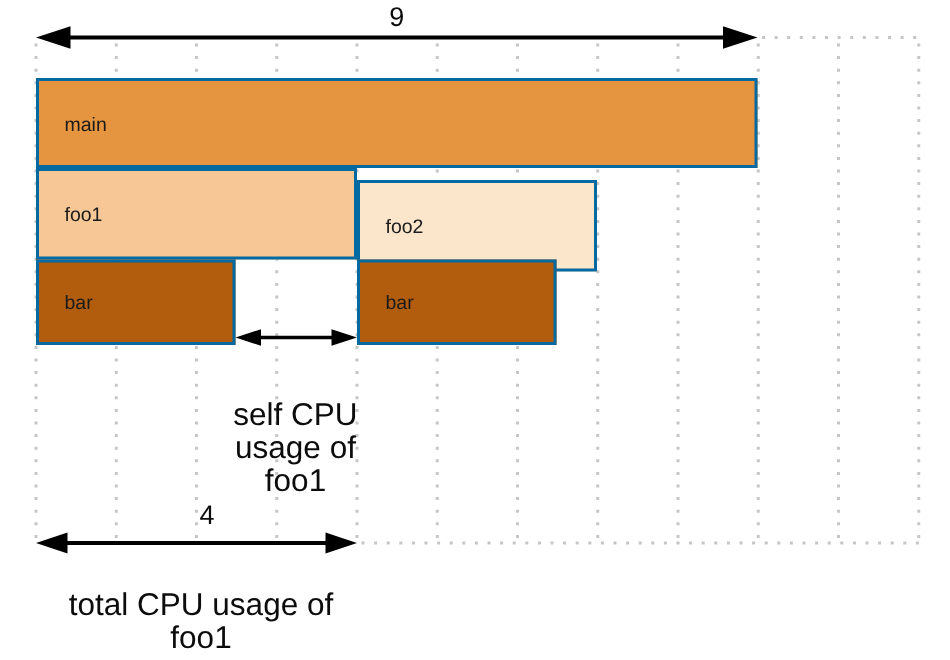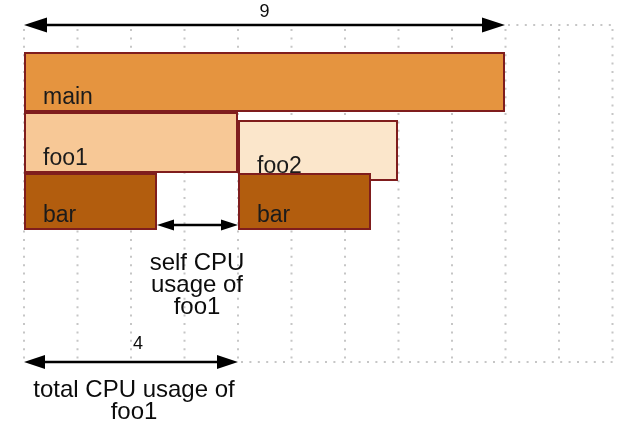--- a/index.html
+++ b/index.html
@@ -3,34 +3,34 @@
 <meta charset="utf-8">
 <style>
   html,body { margin:0; padding:0; background:#ffffff; }
   .canvas {
     position:relative; width:633px; height:440px; background:#ffffff;
     font-family:"Liberation Sans", sans-serif; overflow:hidden;
     color:#111111;
   }
   .layer { position:absolute; left:0; top:0; }
   .frame {
-    position:absolute; box-sizing:border-box; border:2px solid #7f1d1d;
-    display:flex; align-items:flex-end; padding-left:17px;
-    font-size:23px; color:#1b1b1b;
+    position:absolute; box-sizing:border-box; border:2px solid #0369a1;
+    display:flex; align-items:center; padding-left:17px;
+    font-size:13px; color:#1b1b1b;
   }
   .frame-main { left:24px; top:52px;  width:481px; height:60px; }
   .frame-foo1 { left:24px; top:112px; width:214px; height:61px; }
   .frame-foo2 { left:238px;top:120px; width:160px; height:61px; }
   .frame-bar1 { left:24px; top:173px; width:133px; height:57px; }
   .frame-bar2 { left:238px;top:173px; width:133px; height:57px; }
   .num-label { position:absolute; text-align:center; font-size:18px; color:#0c0c0c; }
   .lbl-9   { left:24px;  top:1px;   width:481px; }
   .lbl-15  { left:157px; top:200px; width:81px;  }
   .lbl-4   { left:31px;  top:333px; width:214px; }
-  .caption { position:absolute; text-align:center; font-size:24px; line-height:22px; color:#0c0c0c; }
+  .caption { position:absolute; text-align:center; font-size:21px; line-height:22px; color:#0c0c0c;margin-top:15px; }
   .cap-self  { left:117px; top:251px; width:160px; }
   .cap-total { left:27px;  top:378px; width:214px;text-align:center; }
 </style>
 </head>
 <body>
 
 <div class="canvas">
 
   <svg class="layer" width="633" height="440" viewBox="0 0 633 440">
     <g stroke="#c6c6c6" stroke-width="2" stroke-dasharray="2 6.4" fill="none">

